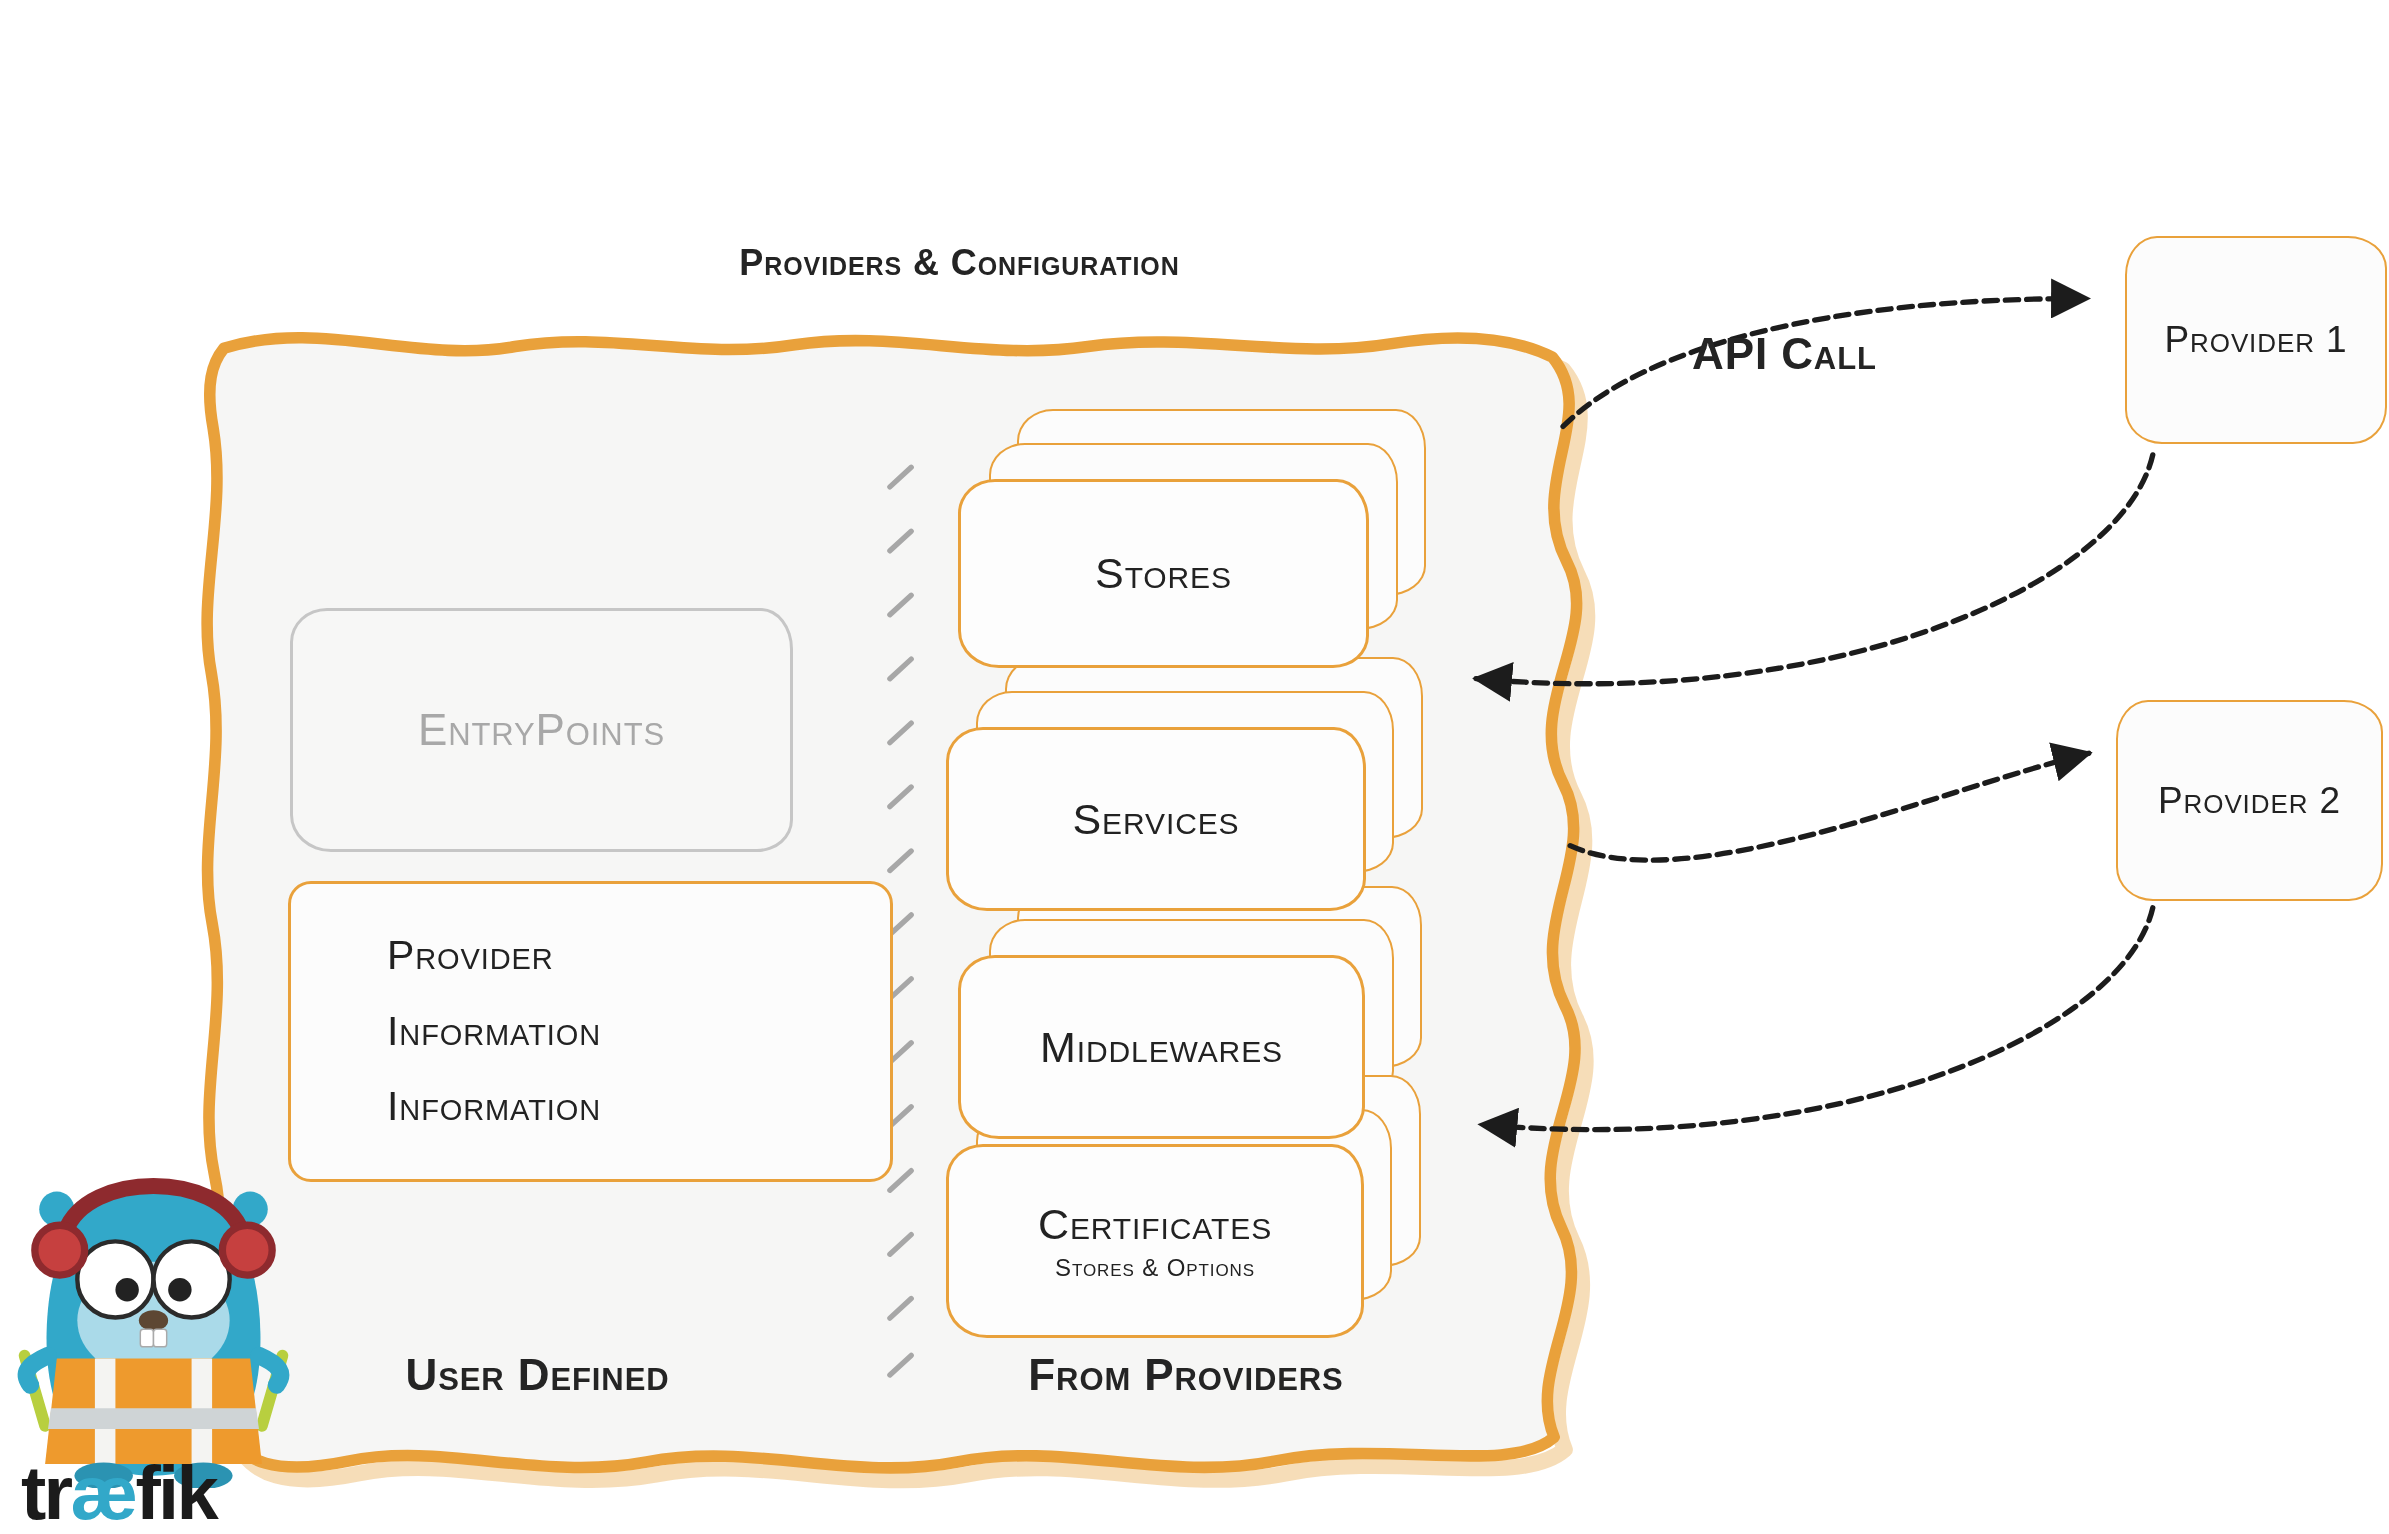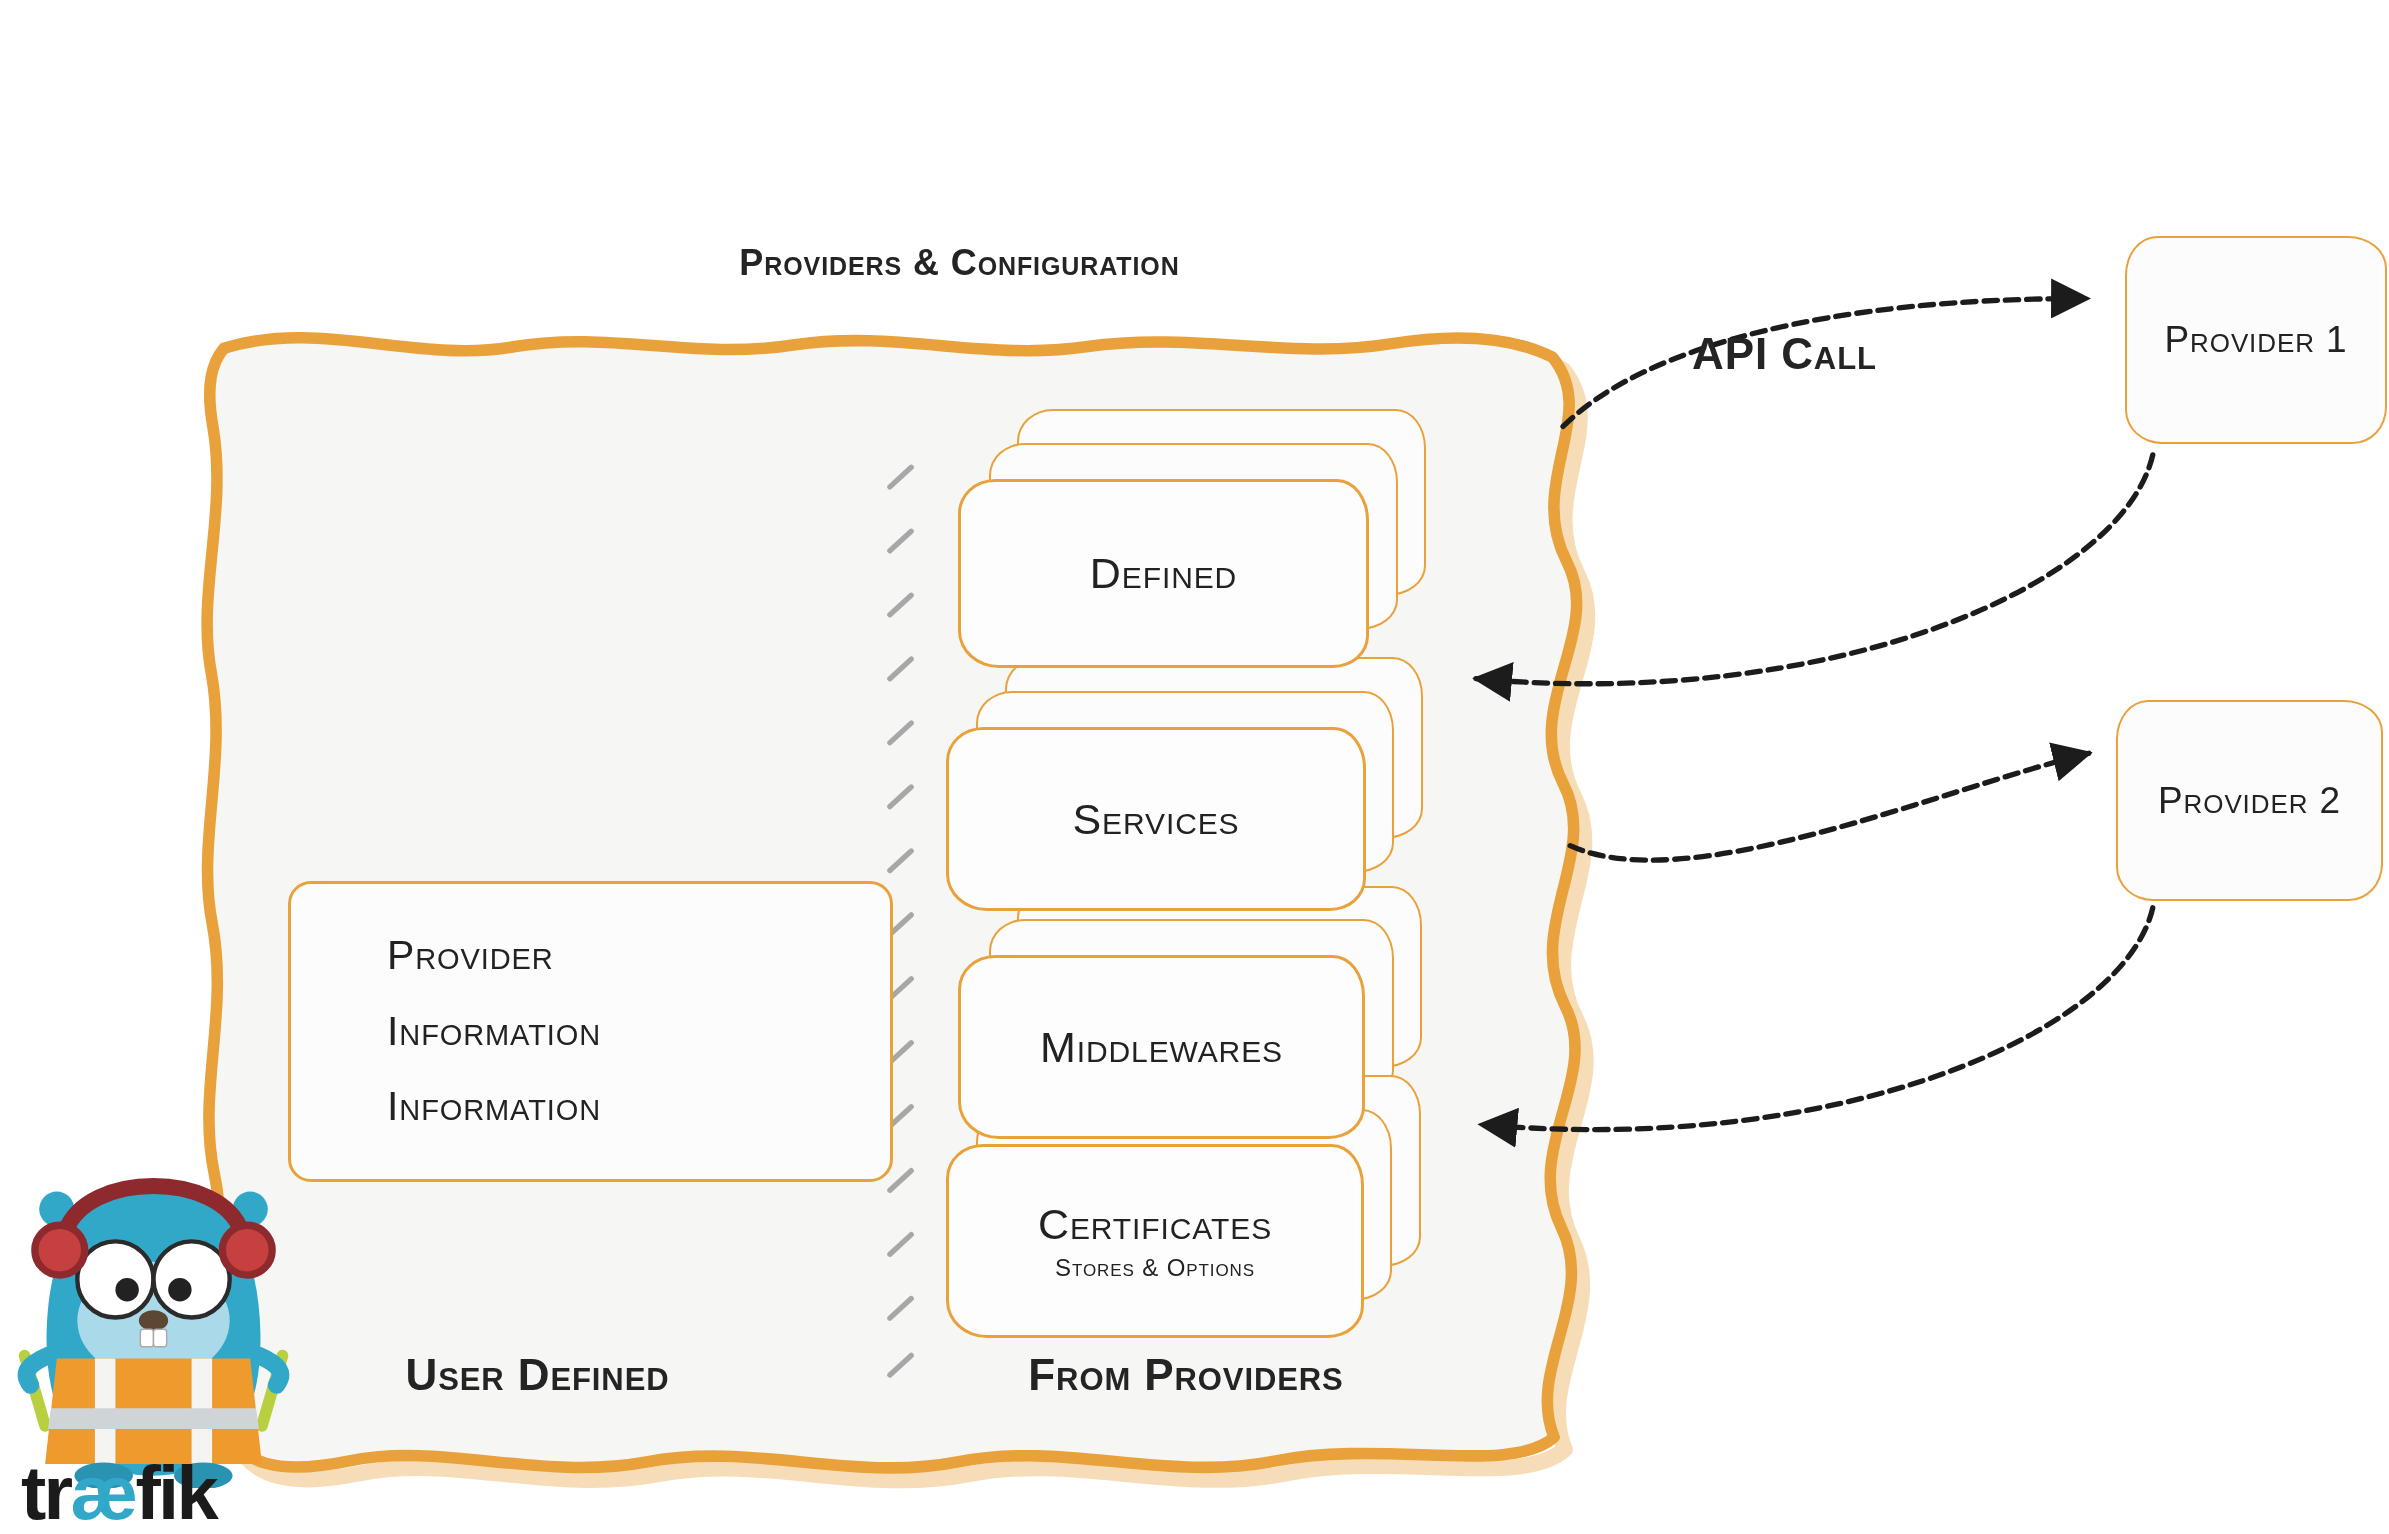--- a/index.html
+++ b/index.html
@@ -87,33 +87,36 @@
     <g fill="none" stroke="#1C1C1C" stroke-width="6" stroke-linecap="round" stroke-dasharray="15 9">
       <path marker-end="url(#ah)" d="M 1760 480 C 1850 390, 2060 335, 2350 336"></path>
       <path marker-end="url(#ah)" d="M 2424 512 C 2390 660, 2060 800, 1662 764"></path>
       <path marker-end="url(#ah)" d="M 1768 952 C 1900 1012, 2180 890, 2352 848"></path>
       <path marker-end="url(#ah)" d="M 2424 1022 C 2392 1162, 2070 1302, 1668 1266"></path>
     </g>
   </svg>
 
   <div class="label sc title" style="left:631px;top:242px;width:657px;">Providers &amp; Configuration</div>
 
+  <div class="sketch entry sc" style="left:290px;top:608px;width:497px;height:238px;">
+    <span>EntryPoints</span>
+  </div>
 
   <div class="sketch conn sc" style="left:288px;top:881px;width:503px;height:295px;border-radius:23px;">
     <span>Provider</span>
     <span>Information</span>
     <span>Information</span>
   </div>
 
   <div class="label sc caption" style="left:360px;top:1350px;width:355px;">User Defined</div>
 
   <div class="echo" style="left:1017px;top:409px;width:405px;height:183px;"></div>
   <div class="echo" style="left:989px;top:443px;width:405px;height:183px;"></div>
   <div class="sketch stackbox sc" style="left:958px;top:479px;width:405px;height:183px;">
-    <span>Defined</span>
+    <span>Stores</span>
   </div>
 
   <div class="echo" style="left:1005px;top:657px;width:414px;height:178px;"></div>
   <div class="echo" style="left:976px;top:691px;width:414px;height:178px;"></div>
   <div class="sketch stackbox sc" style="left:946px;top:727px;width:414px;height:178px;">
     <span>Services</span>
   </div>
 
   <div class="echo" style="left:1017px;top:886px;width:401px;height:178px;"></div>
   <div class="echo" style="left:989px;top:919px;width:401px;height:178px;"></div>

